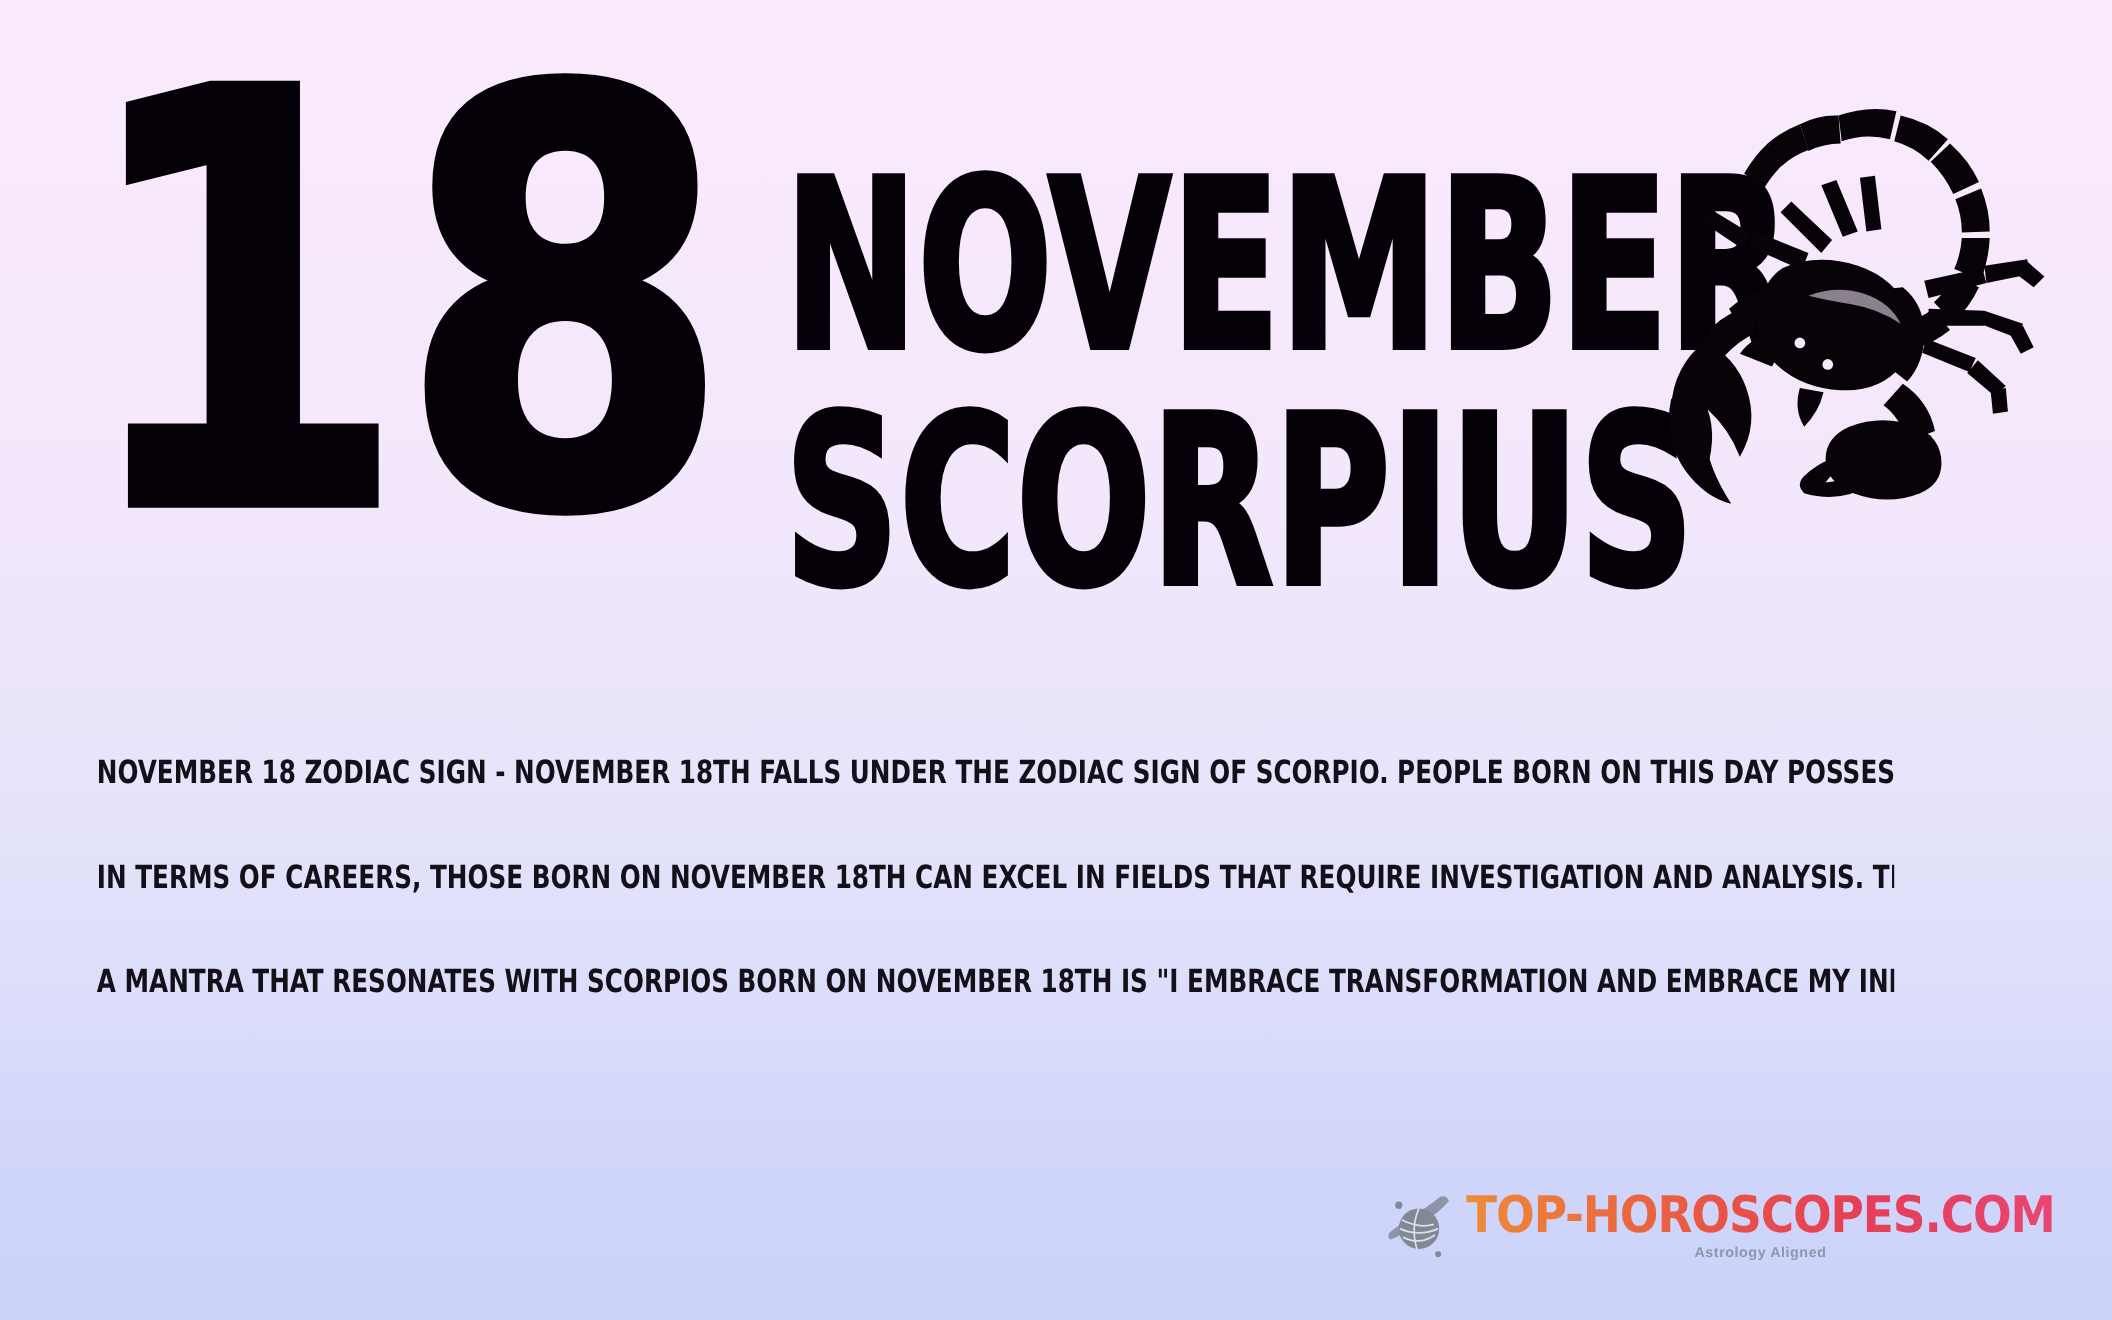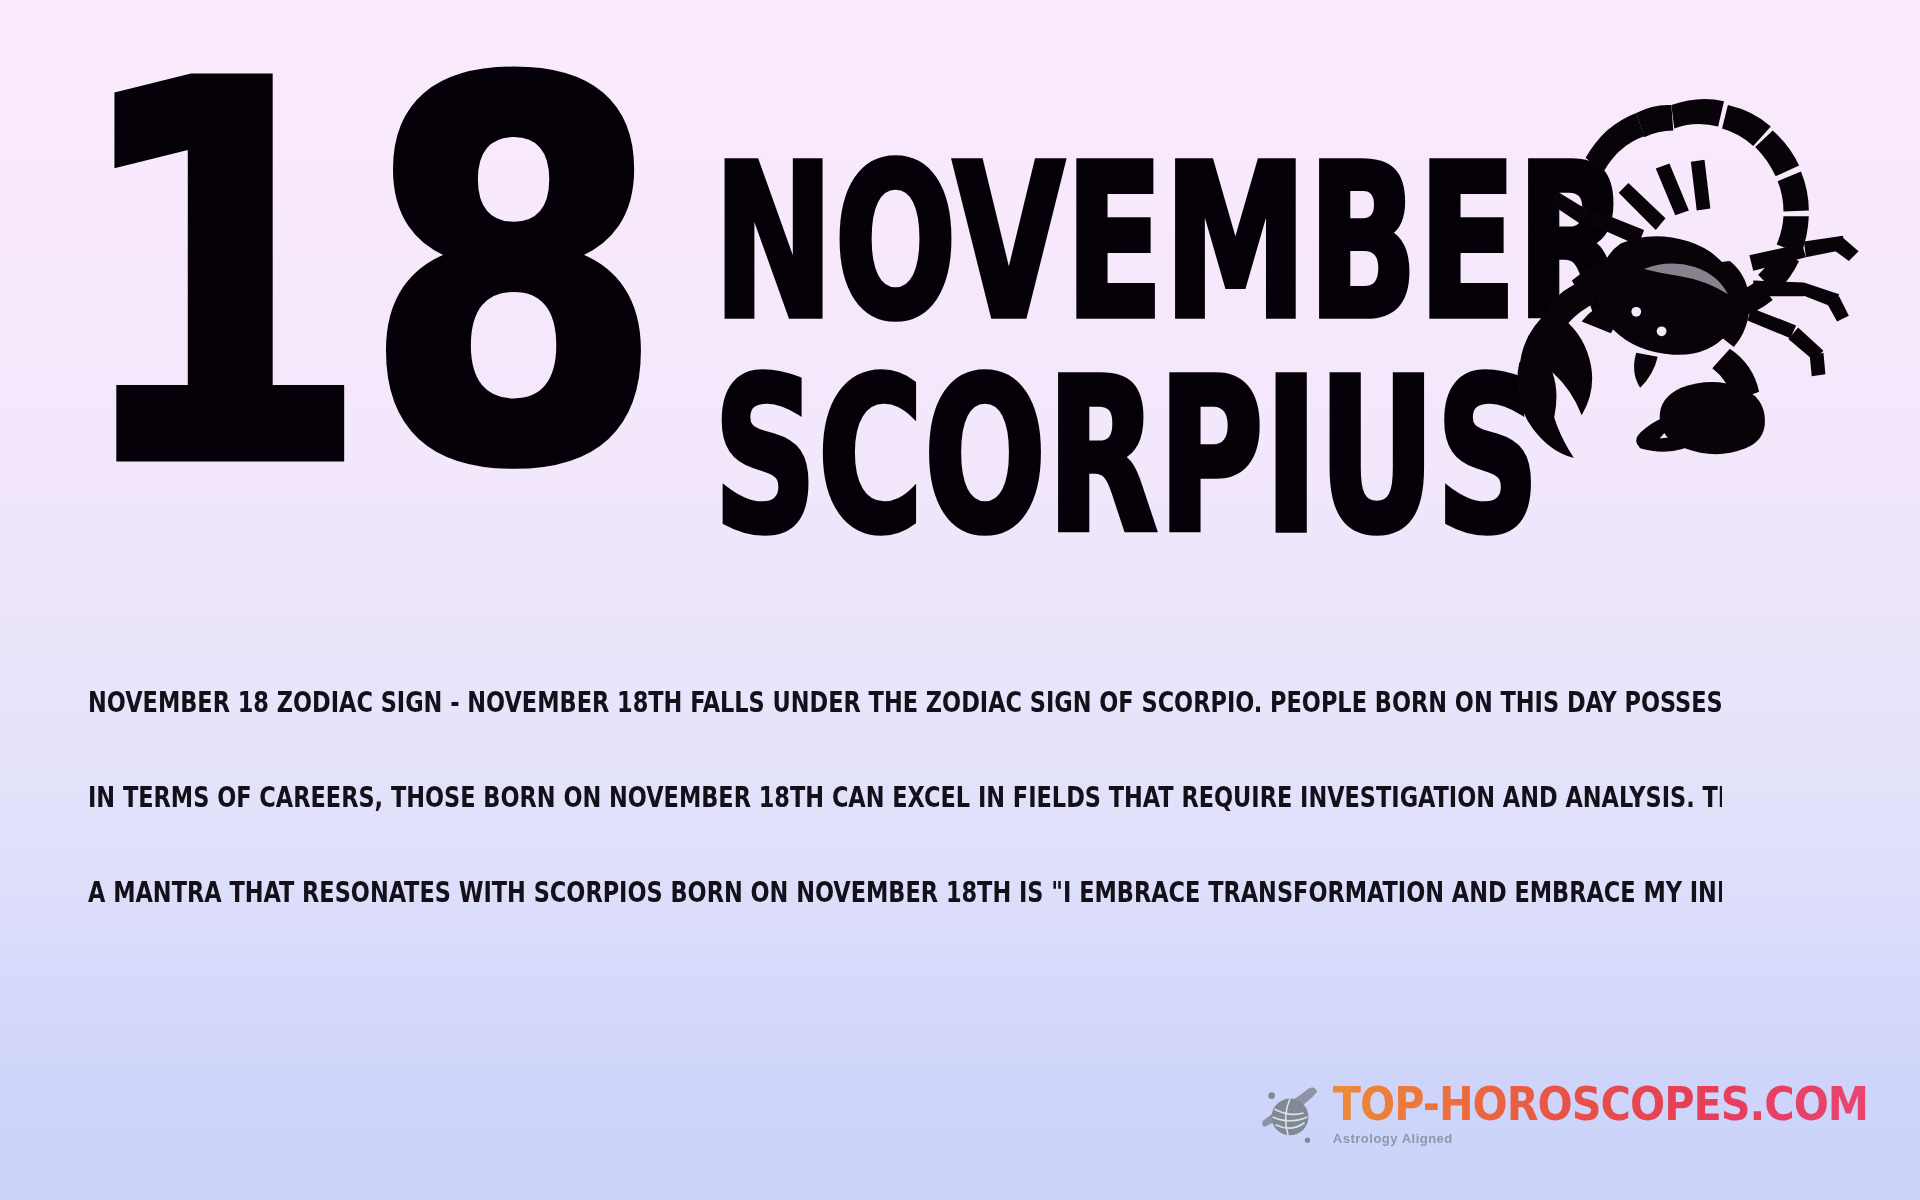--- a/index.html
+++ b/index.html
@@ -118,21 +118,21 @@
     white-space:nowrap;
   }
   .logo-rule {
     height:4px;
     margin-top:2px;
     background:linear-gradient(90deg,#f0872e 0%,#ea4a3e 50%,#ea3f6b 100%);
     border-radius:2px;
   }
   .logo-tagline {
     display:block;
-    text-align:left;
+    text-align:center;
     margin-top:4px;
     font-family:"Liberation Sans", sans-serif;
     font-weight:700;
     font-size:13px;
     letter-spacing:0.5px;
     color:#8a93a8;
   }
 </style>
 </head>
 <body>

